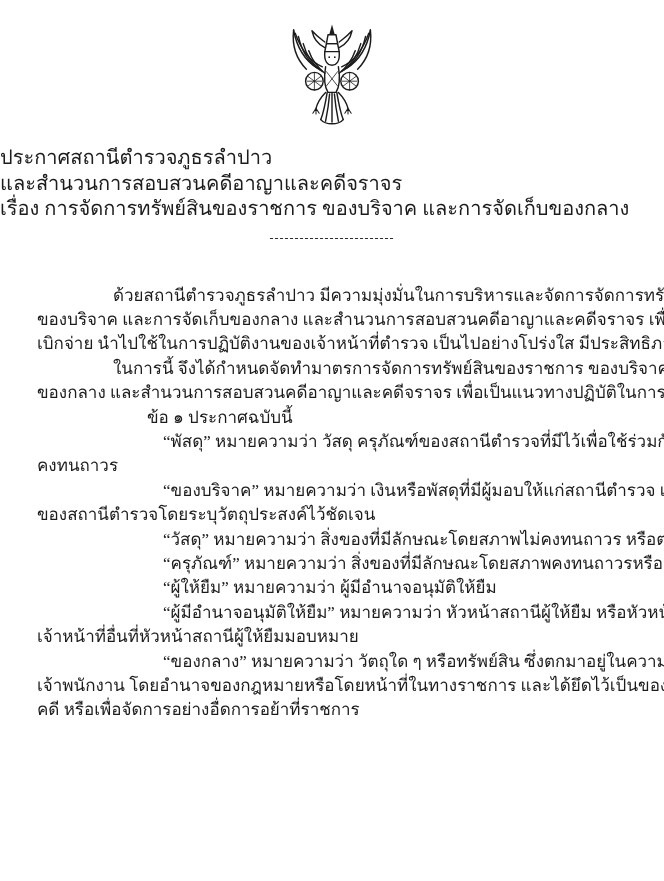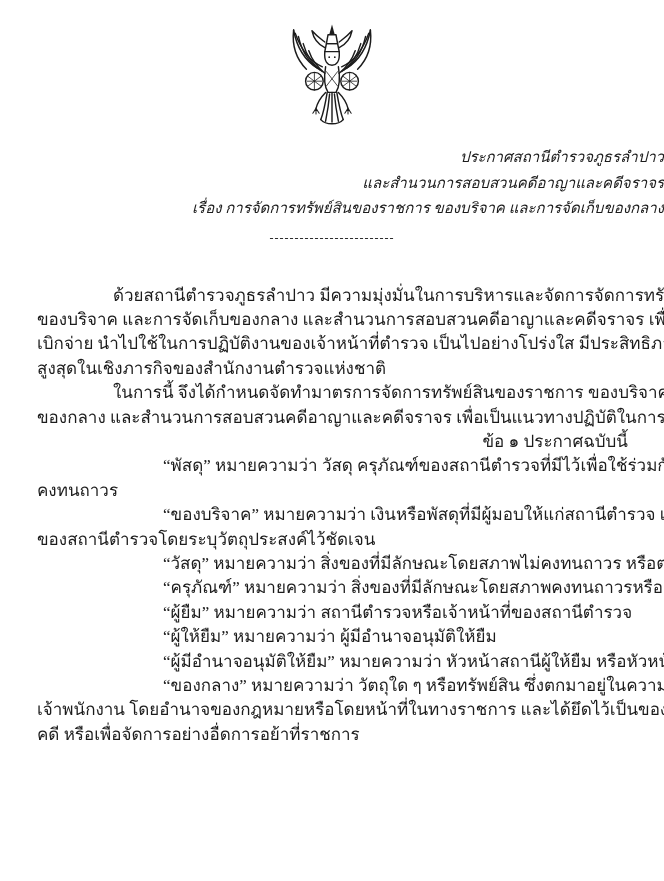--- a/index.html
+++ b/index.html
@@ -8,30 +8,30 @@
     background: #ffffff;
     color: #1c1c1c;
     font-family: "Liberation Serif", "DejaVu Serif", serif;
     overflow: hidden;
   }
   .page { position: relative; width: 664px; height: 881px; overflow: hidden; }
 
   .emblem-wrap { text-align: center; padding-top: 22px; height: 114px; }
   .emblem-wrap svg { display: inline-block; }
 
-  .title-block { text-align: right; margin-top: 9px; font-size: 15px; line-height: 25.5px; font-style: italic; }
+  .title-block { text-align: left; margin-top: 9px; font-size: 20px; line-height: 25.5px; }
   .title-line { white-space: nowrap; }
 
   .sep { text-align: center; margin-top: 9px; font-size: 12px; letter-spacing: 1px; color: #1c1c1c; }
 
   .doc-body { margin: 38px 36px 0 37px; font-size: 17px; line-height: 24.4px; }
   .line { white-space: nowrap; }
   .indent-none { padding-left: 0; }
   .indent-para { padding-left: 76px; }
-  .indent-item { padding-left: 110px; text-align: right; }
+  .indent-item { padding-left: 110px; }
   .indent-def  { padding-left: 126px; }
 </style>
 </head>
 <body>
 
 <div class="page">
 
   <div class="emblem-wrap">
     <svg width="96" height="112" viewBox="0 0 120 140" fill="none" stroke="#1c1c1c" stroke-width="1.8" stroke-linecap="round" stroke-linejoin="round">
 
@@ -87,31 +87,30 @@
     <div class="title-line">และสำนวนการสอบสวนคดีอาญาและคดีจราจร</div>
     <div class="title-line">เรื่อง การจัดการทรัพย์สินของราชการ ของบริจาค และการจัดเก็บของกลาง</div>
   </div>
 
   <div class="sep">-------------------------</div>
 
   <div class="doc-body">
     <div class="line indent-para">ด้วยสถานีตำรวจภูธรลำปาว มีความมุ่งมั่นในการบริหารและจัดการจัดการทรัพย์สินของราชการ</div>
     <div class="line indent-none">ของบริจาค และการจัดเก็บของกลาง และสำนวนการสอบสวนคดีอาญาและคดีจราจร เพื่อให้มีการจัดเก็บ การ</div>
     <div class="line indent-none">เบิกจ่าย นำไปใช้ในการปฏิบัติงานของเจ้าหน้าที่ตำรวจ เป็นไปอย่างโปร่งใส มีประสิทธิภาพ คุ้มค่า และเกิดประโยชน์</div>
-    <div class="line indent-none">สูงสุดในเชิงภารกิจของสำนักงานตำรวจแห่งชาติ</div>
     <div class="line indent-para">ในการนี้ จึงได้กำหนดจัดทำมาตรการจัดการทรัพย์สินของราชการ ของบริจาค และการจัดเก็บ</div>
     <div class="line indent-none">ของกลาง และสำนวนการสอบสวนคดีอาญาและคดีจราจร เพื่อเป็นแนวทางปฏิบัติในการจัดการทรัพย์สินของ</div>
     <div class="line indent-item">ข้อ ๑ ประกาศฉบับนี้</div>
     <div class="line indent-def">“พัสดุ” หมายความว่า วัสดุ ครุภัณฑ์ของสถานีตำรวจที่มีไว้เพื่อใช้ร่วมกัน เพื่อประโยชน์ของ</div>
     <div class="line indent-none">คงทนถาวร</div>
     <div class="line indent-def">“ของบริจาค” หมายความว่า เงินหรือพัสดุที่มีผู้มอบให้แก่สถานีตำรวจ เพื่อใช้ในกิจการ</div>
     <div class="line indent-none">ของสถานีตำรวจโดยระบุวัตถุประสงค์ไว้ชัดเจน</div>
     <div class="line indent-def">“วัสดุ” หมายความว่า สิ่งของที่มีลักษณะโดยสภาพไม่คงทนถาวร หรือตามปกติมีอายุ</div>
     <div class="line indent-def">“ครุภัณฑ์” หมายความว่า สิ่งของที่มีลักษณะโดยสภาพคงทนถาวรหรือตามปกติมีอายุ</div>
-    <div class="line indent-def">“ผู้ยืม” หมายความว่า สถานีตำรวจหรือเจ้าหน้าที่ของสถานีตำรวจ</div>
     <div class="line indent-def">“ผู้ให้ยืม” หมายความว่า ผู้มีอำนาจอนุมัติให้ยืม</div>
     <div class="line indent-def">“ผู้มีอำนาจอนุมัติให้ยืม” หมายความว่า หัวหน้าสถานีผู้ให้ยืม หรือหัวหน้างานพัสดุ หรือ</div>
+    <div class="line indent-none">เจ้าหน้าที่อื่นที่หัวหน้าสถานีผู้ให้ยืมมอบหมาย</div>
     <div class="line indent-def">“ของกลาง” หมายความว่า วัตถุใด ๆ หรือทรัพย์สิน ซึ่งตกมาอยู่ในความคุ้มครองของ</div>
     <div class="line indent-none">เจ้าพนักงาน โดยอำนาจของกฎหมายหรือโดยหน้าที่ในทางราชการ และได้ยึดไว้เป็นของกลางเพื่อพิสูจน์ในทาง</div>
     <div class="line indent-none">คดี หรือเพื่อจัดการอย่างอื่ดการอย้าที่ราชการ</div>
   </div>
 
 </div>
 
 </body></html>

